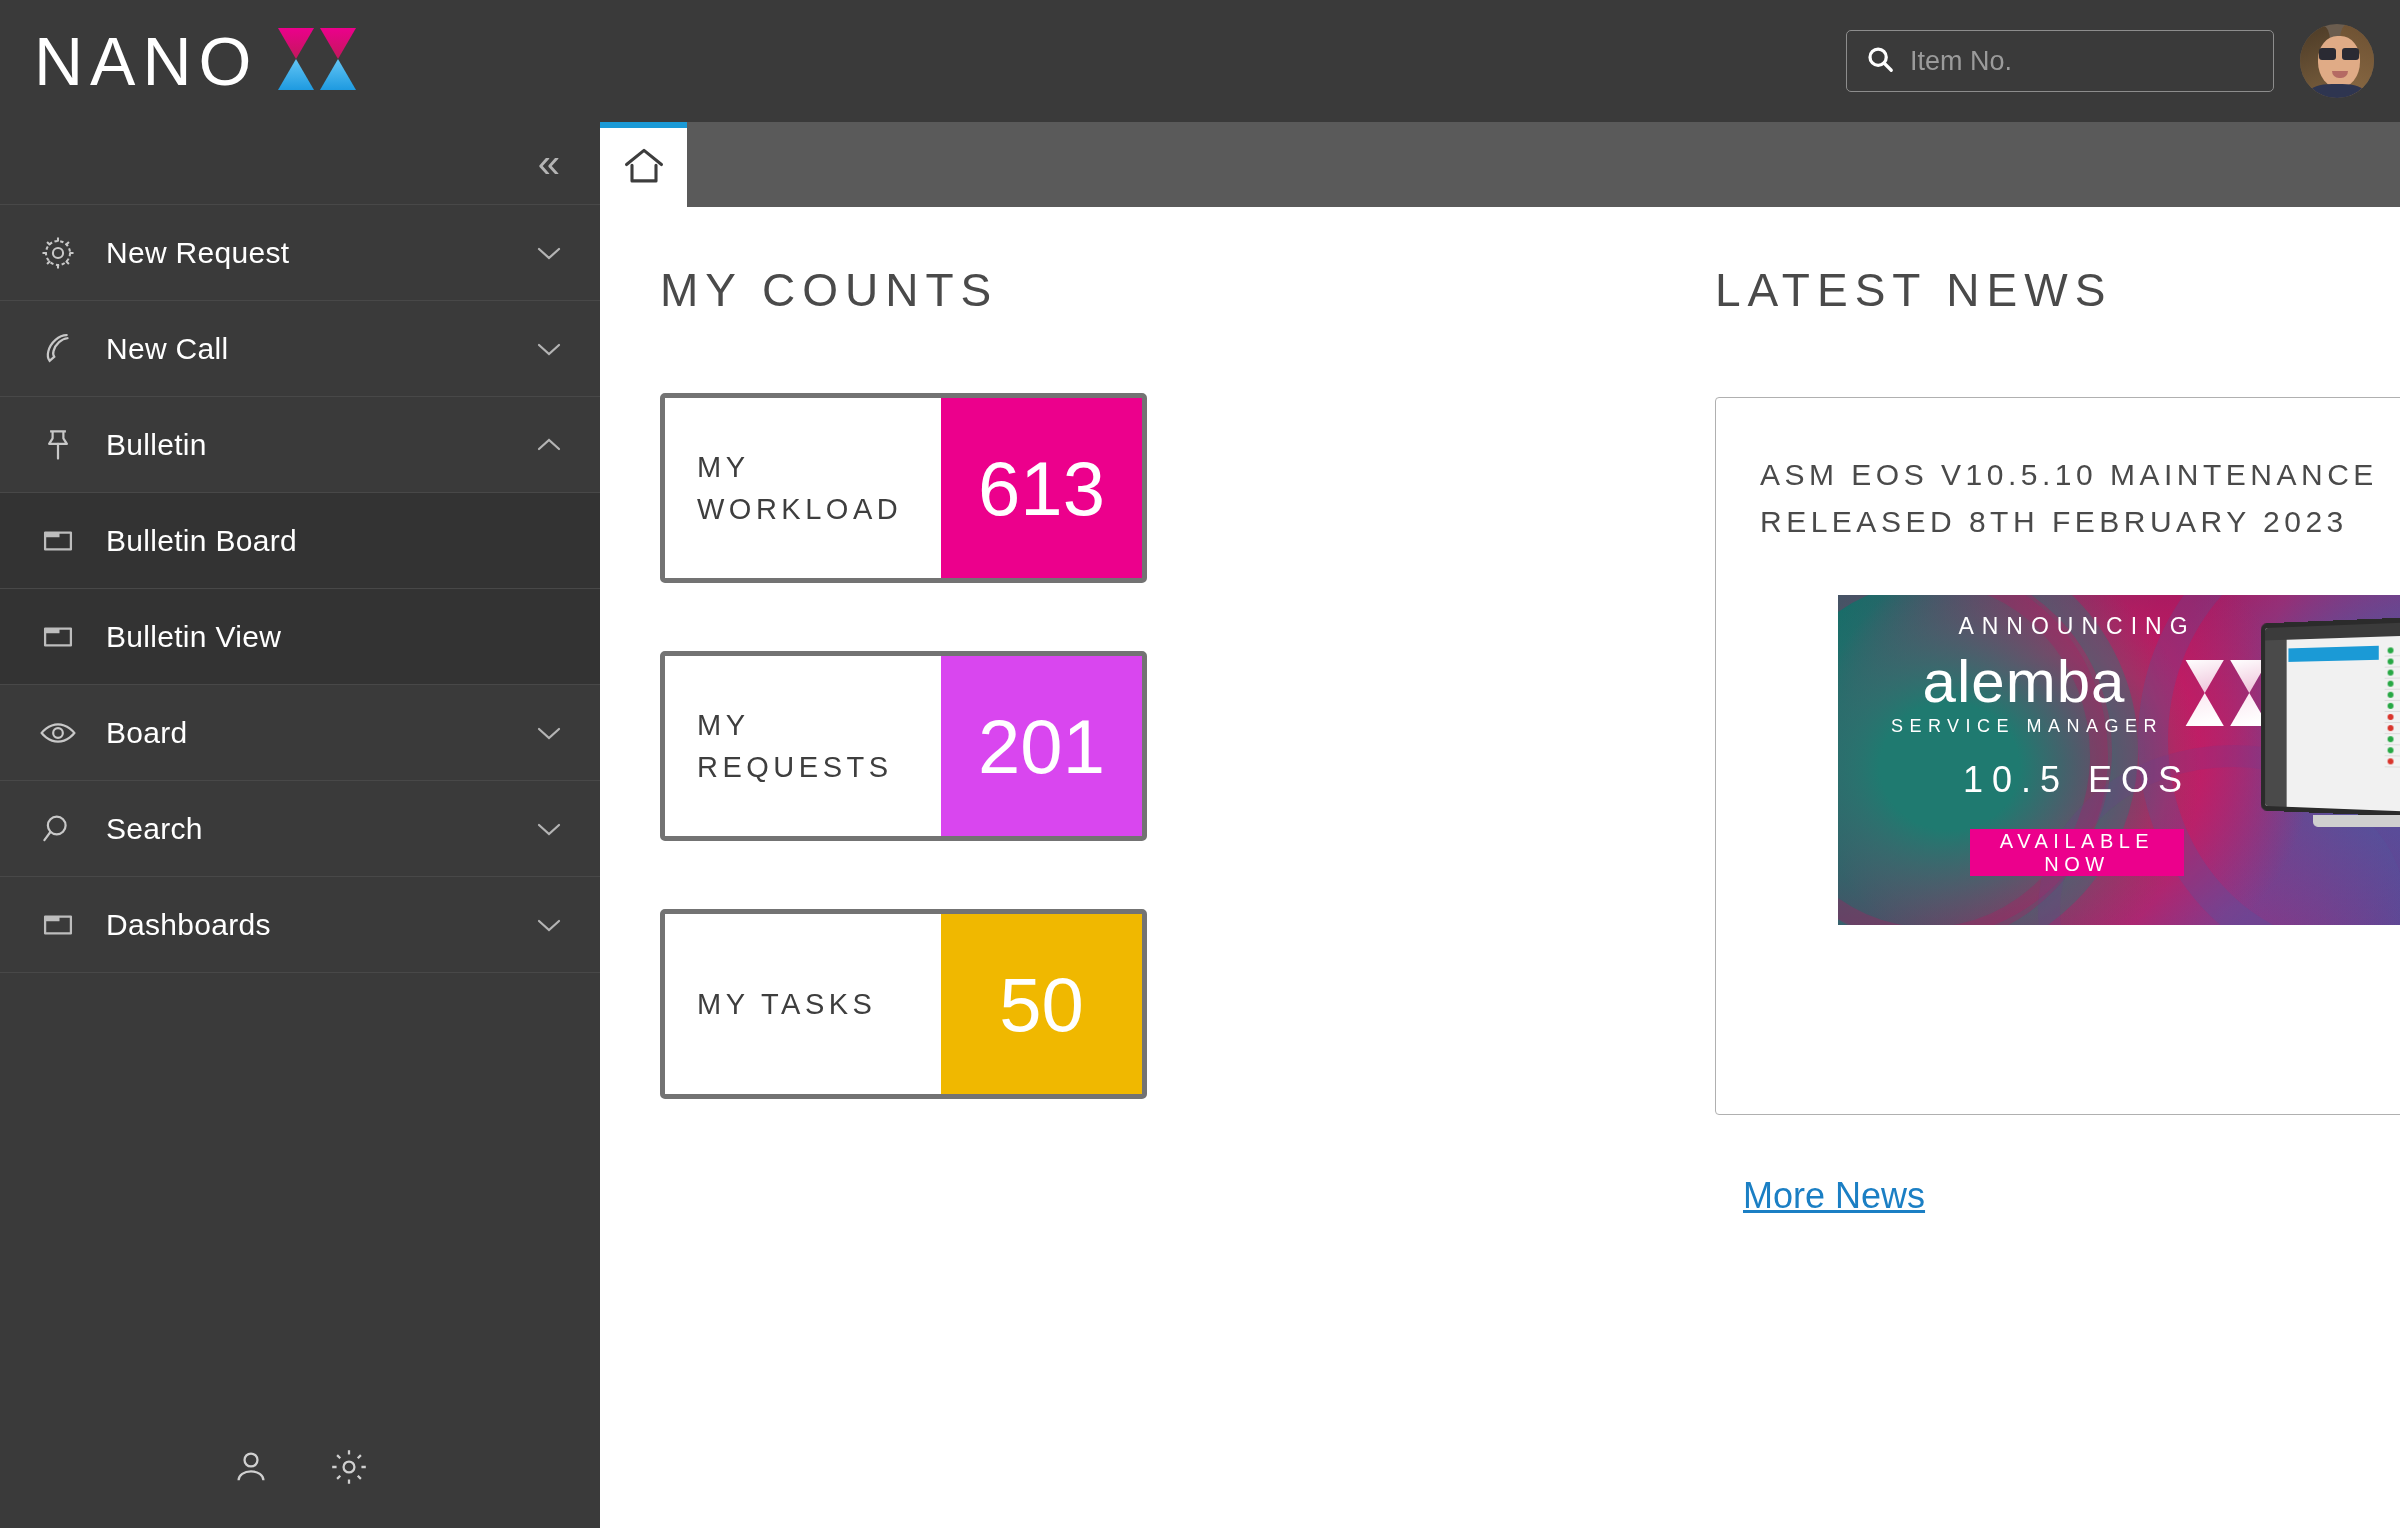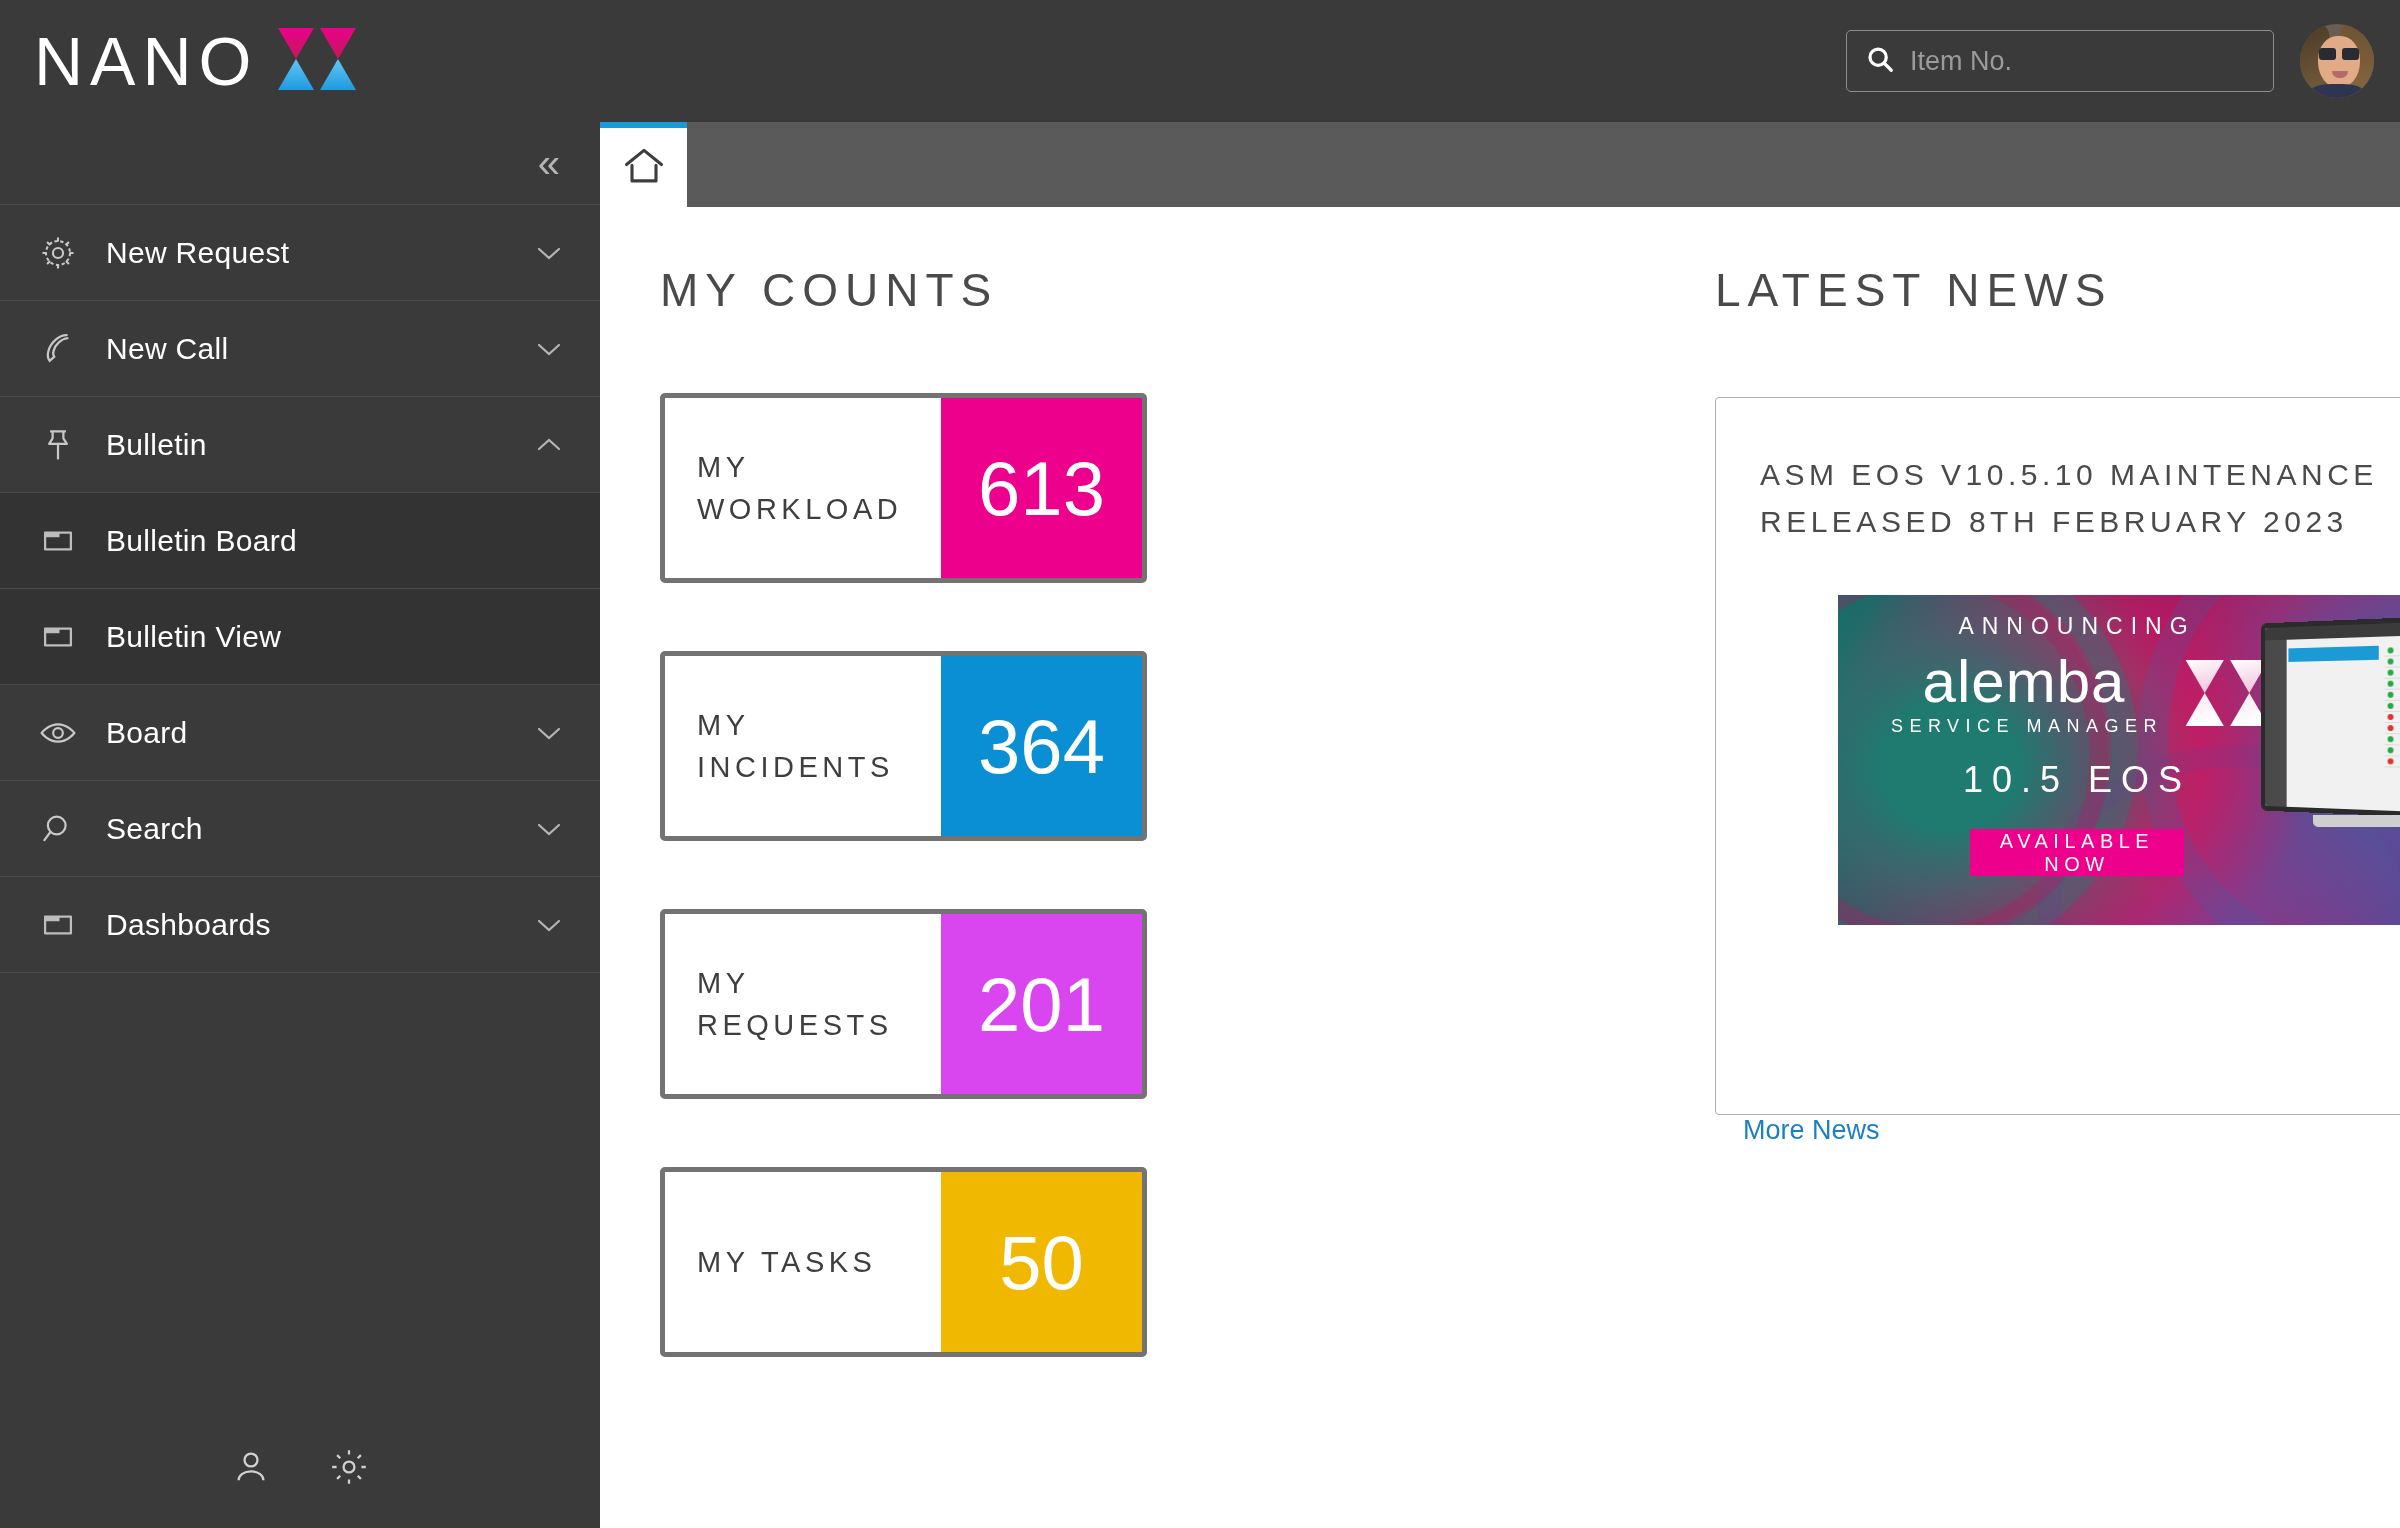--- a/index.html
+++ b/index.html
@@ -235,23 +235,23 @@
     background:#4a4a4a; }
   #banner-monitor .grid { position:absolute; left:128px; top:22px; right:6px; bottom:6px; }
   #banner-monitor .grid .r { height:11px; border-bottom:1px solid #dcdcdc;
     display:flex; align-items:center; gap:4px; padding-left:3px; }
   #banner-monitor .grid .r .dot { width:6px; height:6px; border-radius:50%; }
   #banner-monitor .stand { position:absolute; left:58px; top:196px; width:120px;
     height:12px; background:#cfcfcf; border-radius:0 0 5px 5px;
     transform: perspective(600px) rotateY(-14deg); }
 
   #more-news {
-    display: block; margin-left: 28px;
-    font-size: 27px; color: #1b7fc4;
-    cursor: pointer;
+    display: block; margin-top: 60px; margin-left: 28px;
+    font-size: 36px; color: #1b7fc4;
+    text-decoration: underline; cursor: pointer;
     width: fit-content;
   }
 </style>
 </head>
 <body>
 
 <div id="topbar">
 
   <div id="logo-area">
     <span id="logo-word">NANO</span>
@@ -451,24 +451,20 @@
   <div id="content">
 
     <div id="counts-col">
       <div class="panel-title">MY COUNTS</div>
 
       <div class="count-tile">
         <div class="count-label">MY WORKLOAD</div>
         <div class="count-value" style="background:#ec008c">613</div>
       </div>
 
-      <div class="count-tile">
-        <div class="count-label">MY INCIDENTS</div>
-        <div class="count-value" style="background:#0b8fd4">364</div>
-      </div>
 
       <div class="count-tile">
         <div class="count-label">MY REQUESTS</div>
         <div class="count-value" style="background:#d946ef">201</div>
       </div>
 
       <div class="count-tile">
         <div class="count-label">MY TASKS</div>
         <div class="count-value" style="background:#f0b800">50</div>
       </div>

